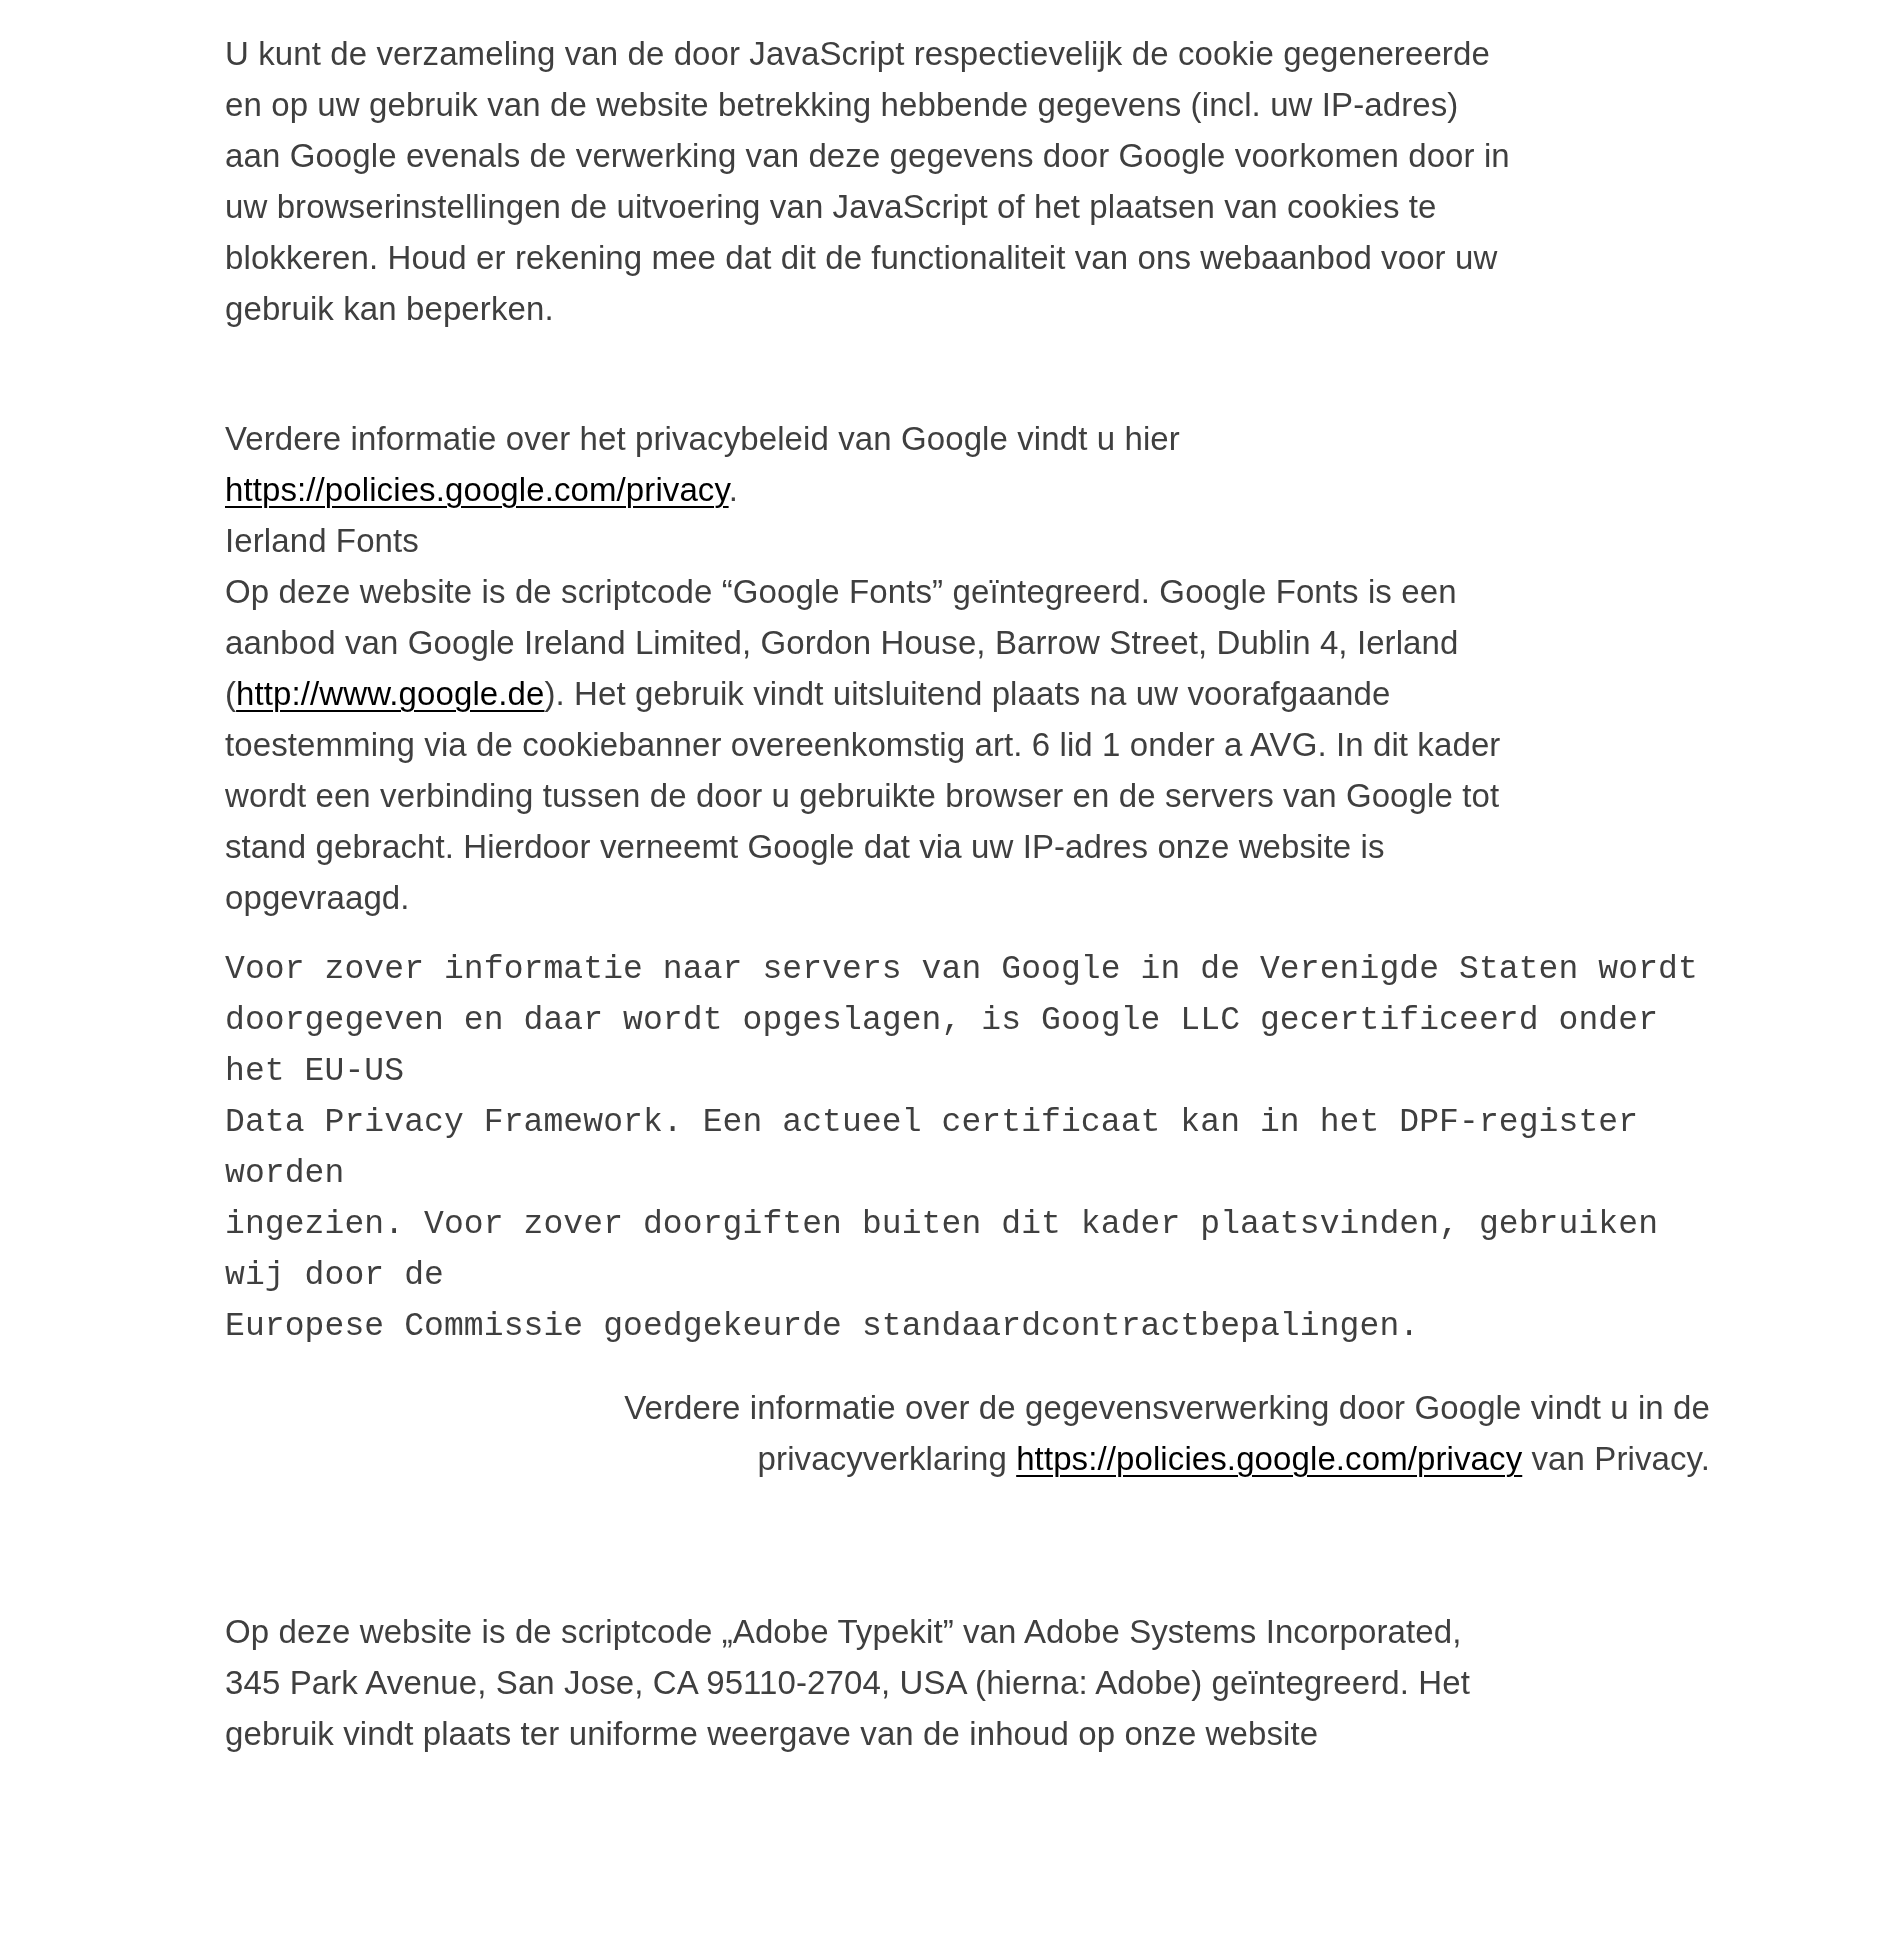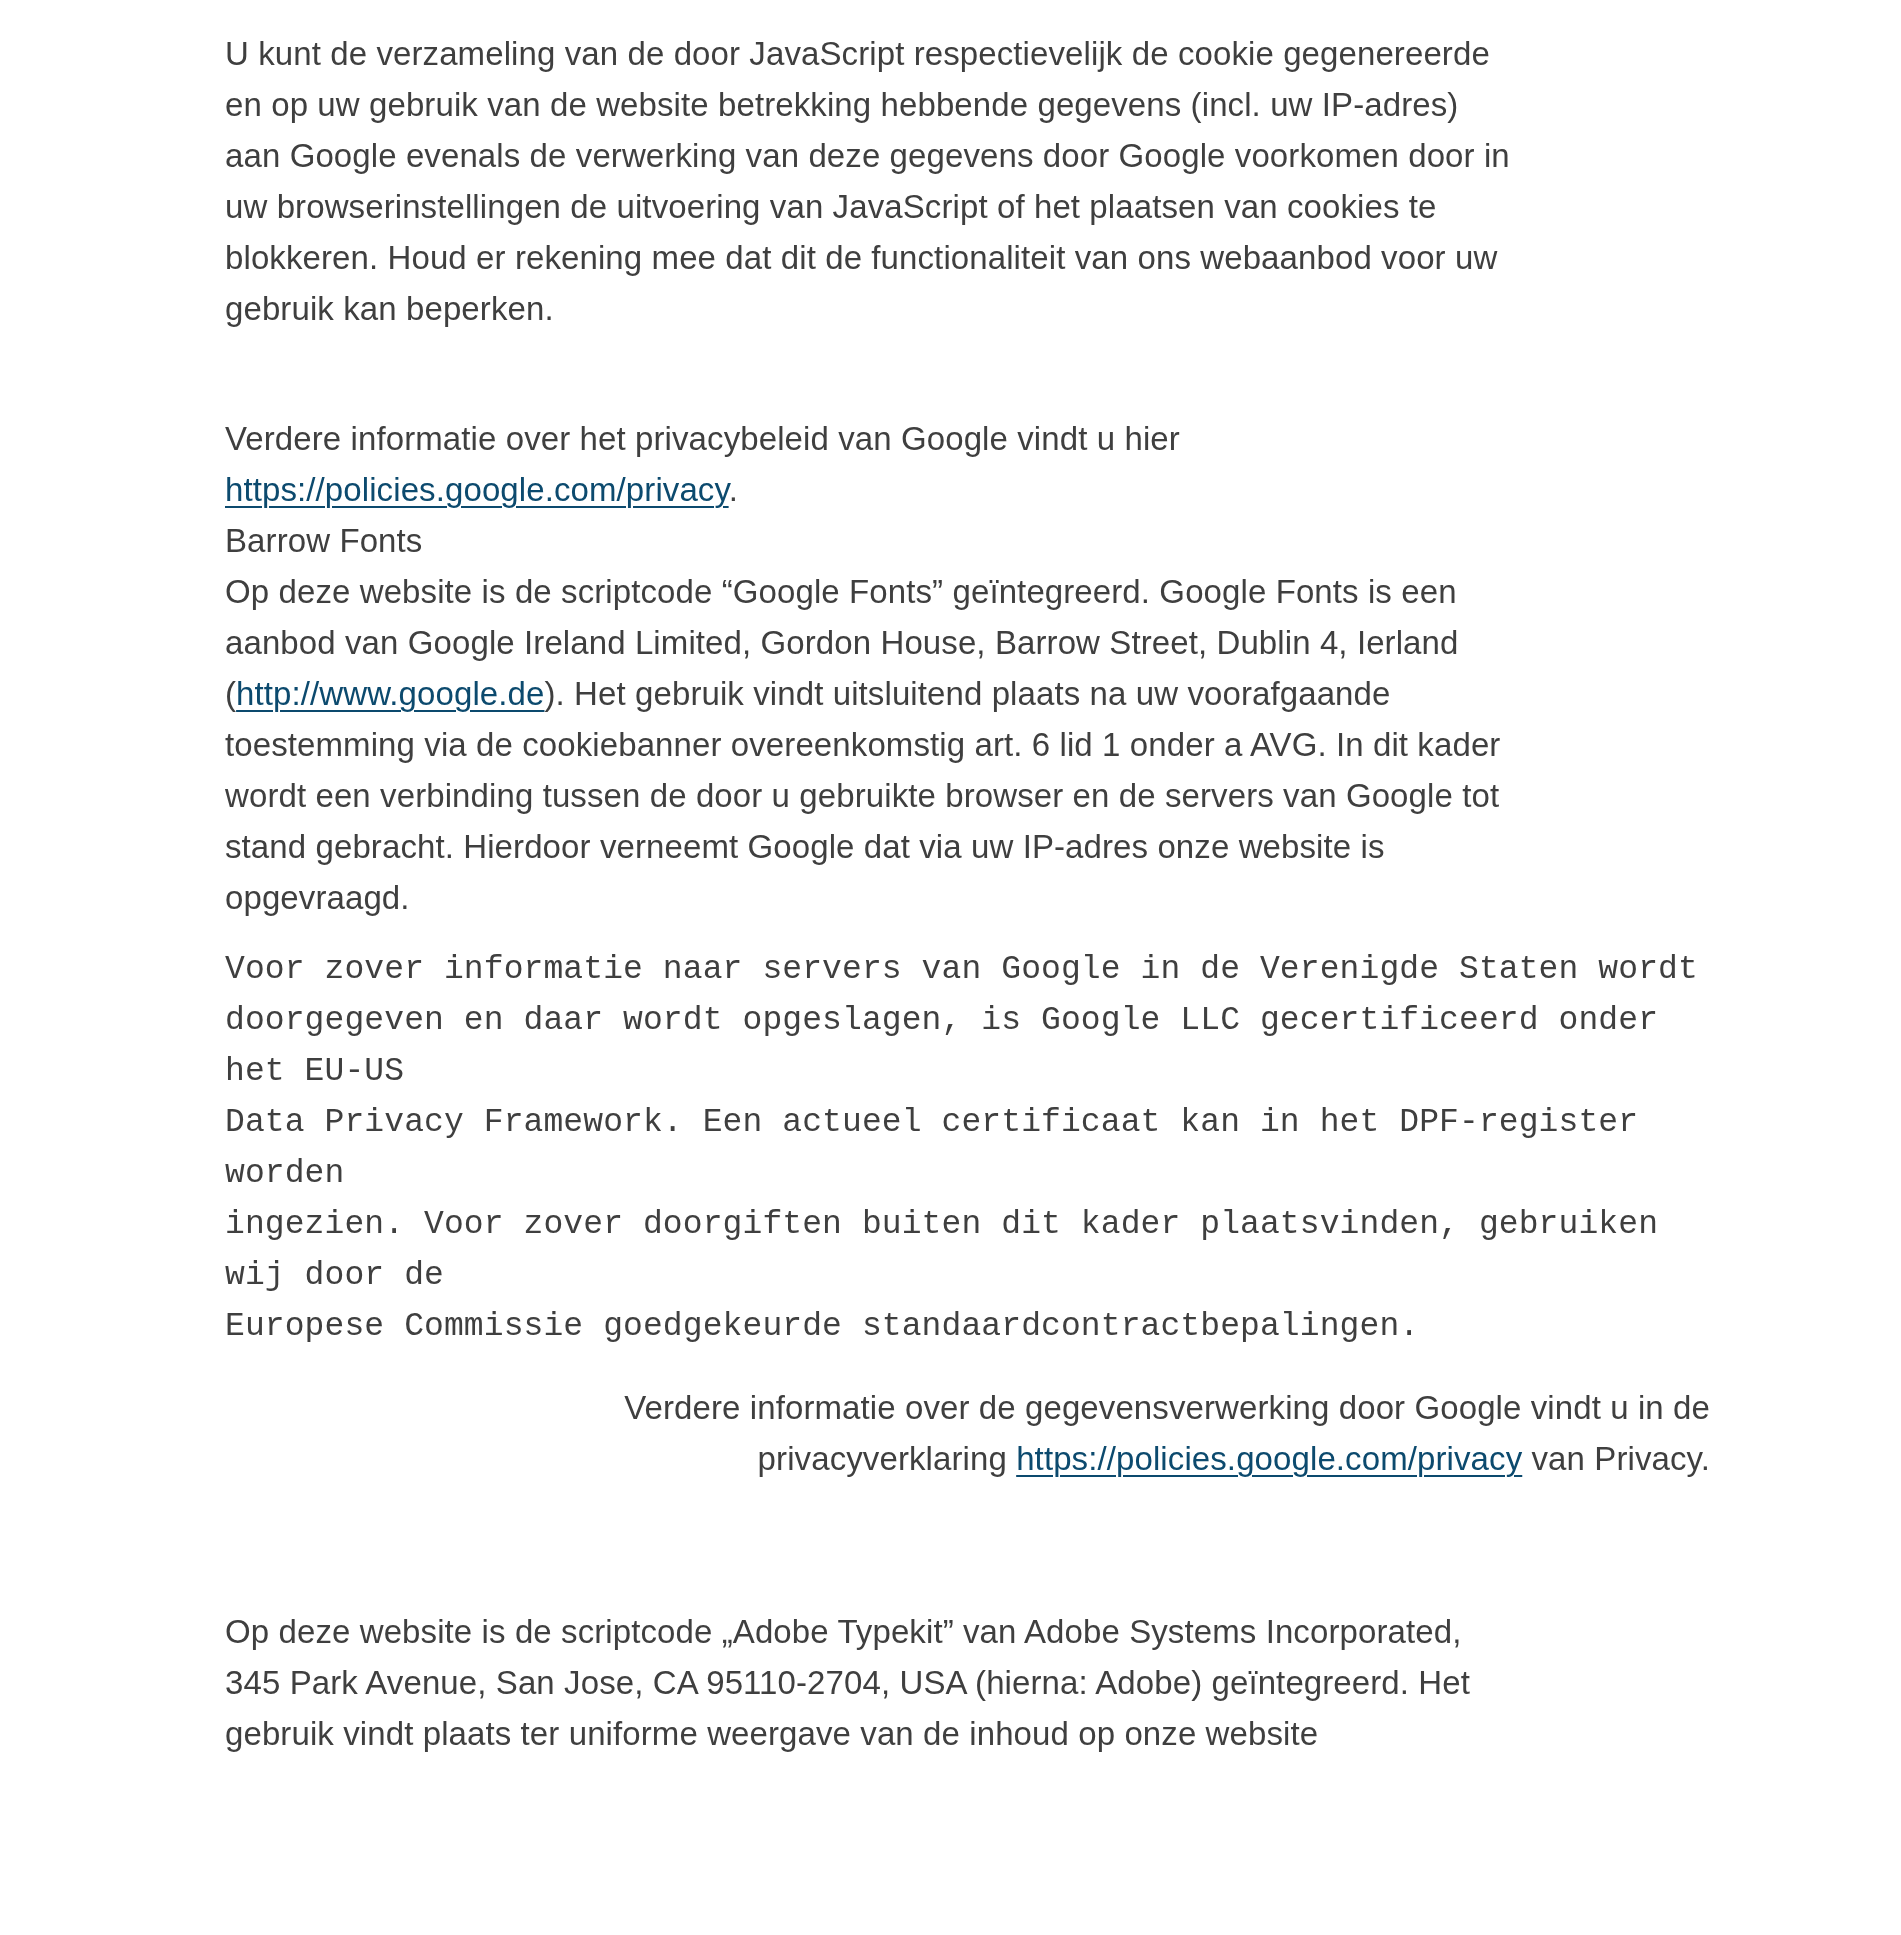--- a/index.html
+++ b/index.html
@@ -28,21 +28,21 @@
     color: #3f3f3f;
     white-space: pre-line;
     letter-spacing: 0.1px;
   }
   .gap-after-p1   { margin-bottom: 79px; }
   .gap-after-p2   { }
   .sect-fonts     { margin-bottom: 21px;  }
   .gap-after-dpf  { margin-bottom: 30px; font-family: Liberation Mono, monospace;  }
   .gap-after-p5   { margin-bottom: 122px; text-align: right; }
   a.link {
-    color: #0c4a6e;
+    color: #000000;
     text-decoration: underline;
     text-decoration-thickness: 2.1px;
     text-underline-offset: 5px;
     cursor: pointer;
   }
 </style>
 </head>
 <body>
 
 <div class="page">
@@ -51,21 +51,21 @@
 en op uw gebruik van de website betrekking hebbende gegevens (incl. uw IP-adres)
 aan Google evenals de verwerking van deze gegevens door Google voorkomen door in
 uw browserinstellingen de uitvoering van JavaScript of het plaatsen van cookies te
 blokkeren. Houd er rekening mee dat dit de functionaliteit van ons webaanbod voor uw
 gebruik kan beperken.</p>
 
   <p class="para gap-after-p2"><span>Verdere informatie over het privacybeleid van Google vindt u hier
 </span><a class="link">https://policies.google.com/privacy</a><span>.</span></p>
 
   <section class="sect-fonts">
-    <div class="heading">Barrow Fonts</div>
+    <div class="heading">Ierland Fonts</div>
     <p class="para"><span>Op deze website is de scriptcode “Google Fonts” geïntegreerd. Google Fonts is een
 aanbod van Google Ireland Limited, Gordon House, Barrow Street, Dublin 4, Ierland
 (</span><a class="link">http://www.google.de</a><span>). Het gebruik vindt uitsluitend plaats na uw voorafgaande
 toestemming via de cookiebanner overeenkomstig art. 6 lid 1 onder a AVG. In dit kader
 wordt een verbinding tussen de door u gebruikte browser en de servers van Google tot
 stand gebracht. Hierdoor verneemt Google dat via uw IP-adres onze website is
 opgevraagd.</span></p>
   </section>
 
   <p class="para gap-after-dpf">Voor zover informatie naar servers van Google in de Verenigde Staten wordt

